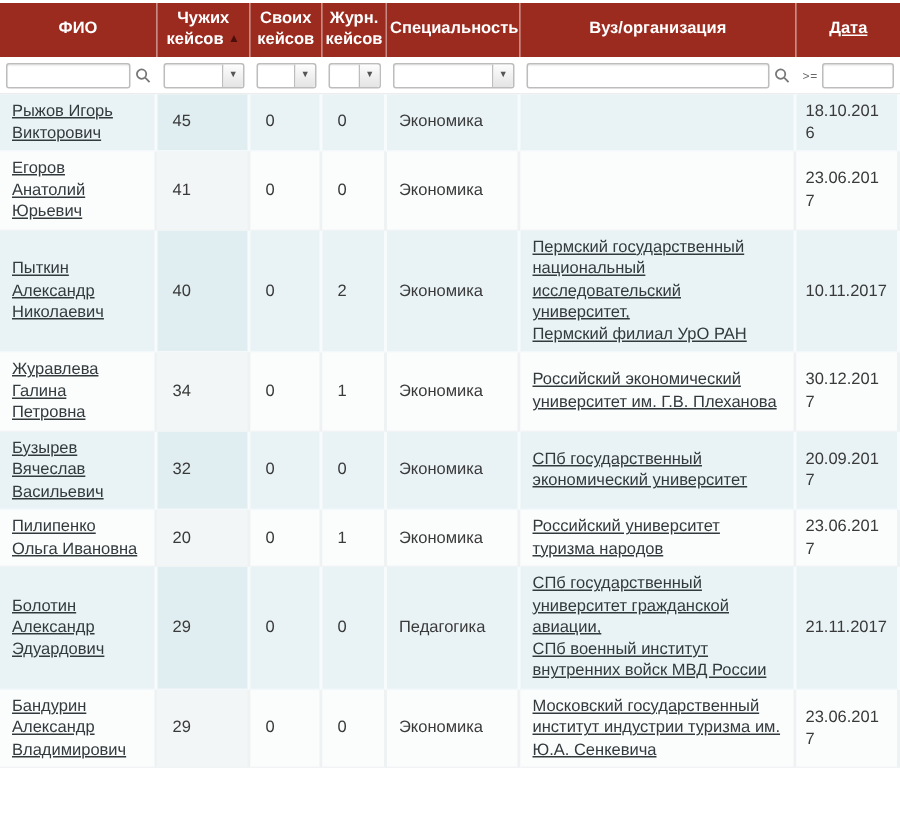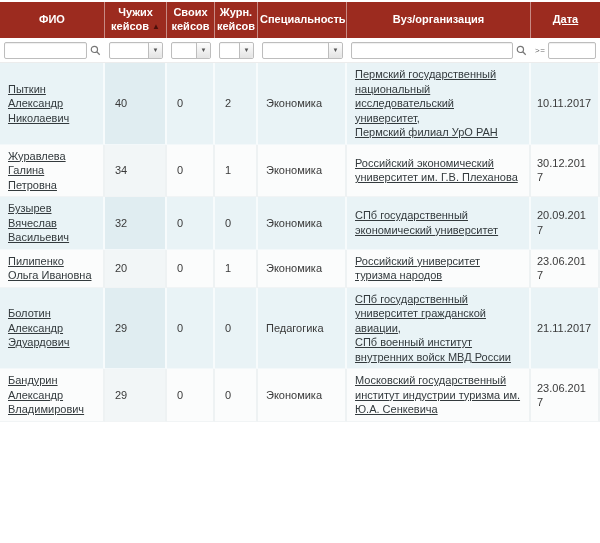--- a/index.html
+++ b/index.html
@@ -122,21 +122,39 @@
       </td>
       <td class="date-cell">
         <div class="fwrap">
           <span class="op">&gt;=</span>
           <input class="txt" type="text" value="" style="">
         </div>
       </td>
     </tr>
   </thead>
   <tbody id="tbody">
-
+  <tr>
+    <td class="c-fio"><a href="#" class="f-fio">Рыжов Игорь Викторович</a></td>
+    <td class="c-num sorted f-others">45</td>
+    <td class="c-num f-own">0</td>
+    <td class="c-num f-journal">0</td>
+    <td class="c-spec f-specialty">Экономика</td>
+    <td class="c-org f-orgs"></td>
+    <td class="c-date f-date">18.10.2016</td>
+  </tr>
+
+  <tr>
+    <td class="c-fio"><a href="#" class="f-fio">Егоров Анатолий Юрьевич</a></td>
+    <td class="c-num sorted f-others">41</td>
+    <td class="c-num f-own">0</td>
+    <td class="c-num f-journal">0</td>
+    <td class="c-spec f-specialty">Экономика</td>
+    <td class="c-org f-orgs"></td>
+    <td class="c-date f-date">23.06.2017</td>
+  </tr>
 
 
   <tr>
     <td class="c-fio"><a href="#" class="f-fio">Пыткин Александр Николаевич</a></td>
     <td class="c-num sorted f-others">40</td>
     <td class="c-num f-own">0</td>
     <td class="c-num f-journal">2</td>
     <td class="c-spec f-specialty">Экономика</td>
     <td class="c-org f-orgs">
             <div class="org-line"><a href="#">Пермский государственный национальный исследовательский университет,</a></div>

